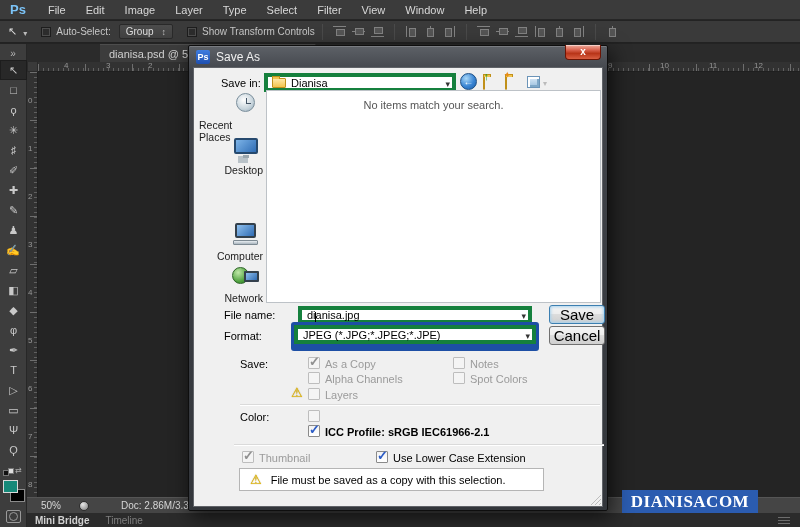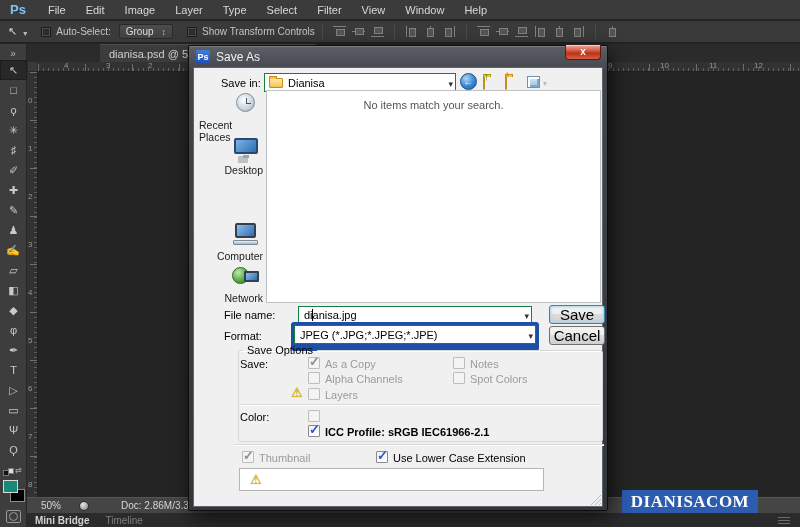--- a/index.html
+++ b/index.html
@@ -118,21 +118,21 @@
     display:flex; align-items:center; justify-content:center; }
   .close-btn { position:absolute; right:2px; top:-1px; width:36px; height:15px;
     background:linear-gradient(#f0ad9e,#da6450 35%,#b83418 60%,#d95f42);
     border:1px solid #6d1404; border-top:none; border-radius:0 0 4px 4px;
     color:#fff; font-weight:bold; font-size:10px; text-align:center; line-height:13px;
     box-shadow:inset 0 1px 0 rgba(255,255,255,.45); }
   .dlg-body { position:relative; width:410px; height:440px; background:#f0f0f0;
     border:1px solid #606368; font-size:11px; color:#000; }
 
   .fld-label { position:absolute; color:#000; }
-  .combo { position:absolute; background:#fff; border:1px solid #15803d; display:flex; align-items:center; }
+  .combo { position:absolute; background:#fff; border:4px solid #15803d; display:flex; align-items:center; }
   .combo .dd-btn { position:absolute; right:2px; top:50%; transform:translateY(-50%); }
   .combo .dd-btn::before { content:"▾"; color:#333; font-size:9px; }
   .combo-text { margin-left:5px; white-space:nowrap; overflow:hidden; }
 
   .mini-folder { width:14px; height:10px; position:relative; border:1px solid #c0901a; border-radius:1px;
     background:linear-gradient(#ffe8a6,#f2c44e); }
   .mini-folder::before { content:""; position:absolute; left:-1px; top:-3px; width:6px; height:2px;
     background:#f2c44e; border:1px solid #c0901a; border-bottom:none; }
 
   .nav-ico { position:absolute; top:5px; }
@@ -389,23 +389,20 @@
 
     <span class="fld-label" style="left:30px; top:262px;">Format:</span>
     <div class="hl-format" style="left:97px; top:254px; width:248px; height:29px;">
       <div class="combo" style="left:0; top:0; width:242px; height:19px; position:relative;">
         <span class="combo-text">JPEG (*.JPG;*.JPEG;*.JPE)</span>
         <span class="dd-btn"></span>
       </div>
     </div>
     <div class="btn" style="left:355px; top:258px;">Cancel</div>
 
-    <fieldset class="grp">
-      <legend>Save Options</legend>
-    </fieldset>
     <span class="fld-label" style="left:46px; top:290px;">Save:</span>
 
     <span class="cb dis checked" style="left:114px; top:289px;"></span>
     <span class="cb-lbl dis" style="left:131px; top:290px;">As a Copy</span>
     <span class="cb dis" style="left:259px; top:289px;"></span>
     <span class="cb-lbl dis" style="left:276px; top:290px;">Notes</span>
 
     <span class="cb dis" style="left:114px; top:304px;"></span>
     <span class="cb-lbl dis" style="left:131px; top:305px;">Alpha Channels</span>
     <span class="cb dis" style="left:259px; top:304px;"></span>
@@ -424,17 +421,18 @@
 
     <div class="inner-sep" style="top:376px; left:40px; width:370px;"></div>
 
     <span class="cb dis checked" style="left:48px; top:383px;"></span>
     <span class="cb-lbl dis" style="left:65px; top:384px;">Thumbnail</span>
     <span class="cb checked" style="left:182px; top:383px;"></span>
     <span class="cb-lbl" style="left:199px; top:384px;">Use Lower Case Extension</span>
 
     <div class="warn-box">
       <span class="warn-ico"></span>
+      <span>File must be saved as a copy with this selection.</span>
     </div>
 
     <span class="grip"></span>
   </div>
 </div>
 
 </body></html>

